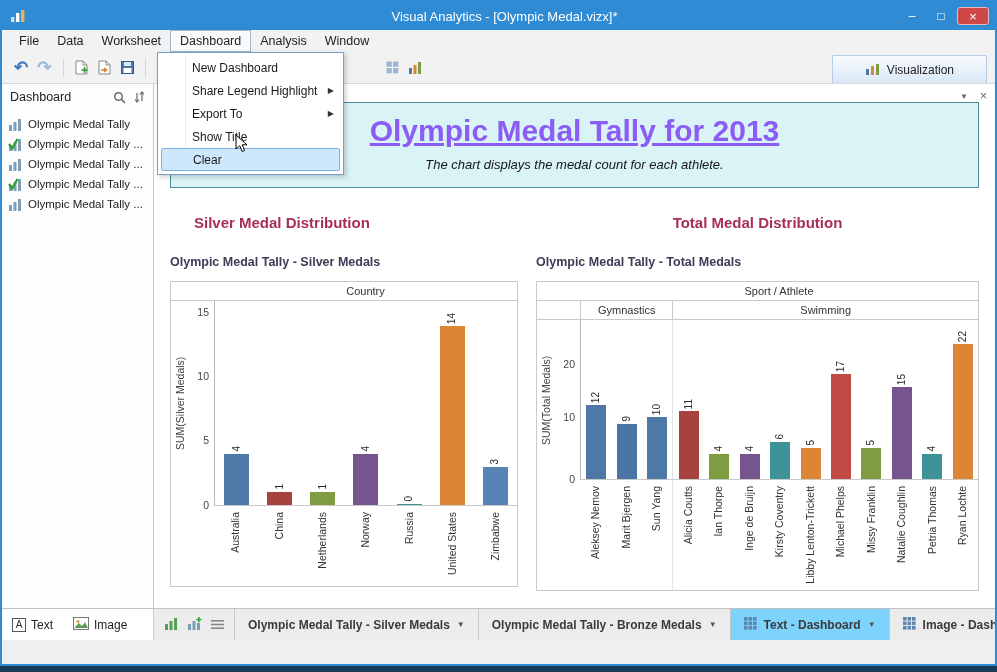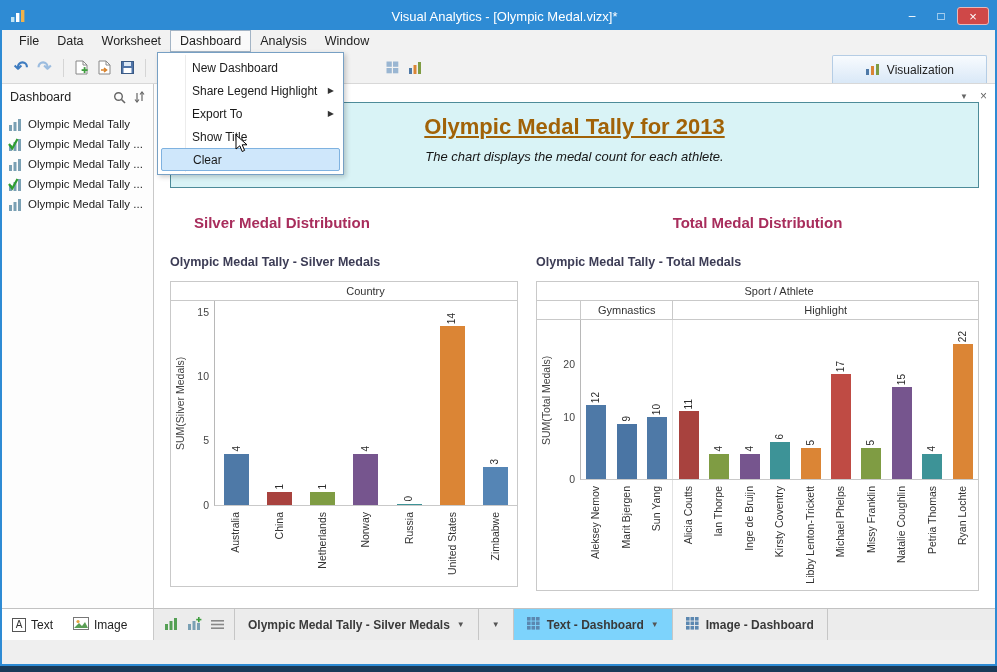--- a/index.html
+++ b/index.html
@@ -39,21 +39,21 @@
   .sb-list{flex:1;overflow:hidden;padding-top:4px;}
   .sb-item{height:20px;display:flex;align-items:center;gap:5px;padding:0 2px 0 6px;font-size:11.5px;color:#222;white-space:nowrap;}
   .sb-icon{display:inline-flex;flex:0 0 auto;}
 
   .main{flex:1;position:relative;background:#fff;overflow:hidden;}
   .panel-ctrls{position:absolute;top:5px;right:8px;display:flex;gap:12px;color:#666;align-items:center;}
   .panel-ctrls .pm{font-size:8px;}
   .panel-ctrls .pc-close{font-size:12px;}
 
   .banner{margin:18px 16px 0;height:86px;background:#d9f3f6;border:1px solid #4d8b99;text-align:center;padding-top:11px;}
-  .banner-title{font-size:22px;font-weight:bold;color:#a16207;text-decoration:underline;}
+  .banner-title{font-size:30px;font-weight:bold;color:#8b5cf6;text-decoration:underline;}
   .banner-sub{margin-top:9px;font-style:italic;font-size:13px;color:#151515;}
 
   .charts{display:flex;gap:18px;padding:0 16px;margin-top:26px;}
   .cb1{width:348px;}
   .cb2{flex:1;}
   .chart-heading{font-size:15px;font-weight:bold;color:#a82d5c;}
   .cb1 .chart-heading{margin-left:24px;}
   .cb2 .chart-heading{text-align:center;}
   .chart-sub{margin-top:24px;font-size:12.5px;font-weight:bold;color:#3c3c55;}
   .chart-frame{margin-top:12px;border:1px solid #c9c9c9;background:#fff;}
@@ -350,21 +350,21 @@
           <div class="chart-heading">Total Medal Distribution</div>
           <div class="chart-sub">Olympic Medal Tally - Total Medals</div>
           <div class="chart-frame">
               <div class="col-header">
                 <span class="ysp"></span>
                 <span class="hcell">Sport / Athlete</span>
               </div>
               <div class="group-row">
                 <span class="ysp"></span>
                 <span class="group-cell" style="flex-grow: 3; flex-basis: 0px;">Gymnastics</span>
-                <span class="group-cell" style="flex-grow: 10; flex-basis: 0px;">Highlight</span>
+                <span class="group-cell" style="flex-grow: 10; flex-basis: 0px;">Swimming</span>
               </div>
               <div class="plot-row">
                 <div class="y-title">SUM(Total Medals)</div>
                 <div class="y-ticks" style="height: 160px;">
                   <span style="bottom: -4px;">0</span>
                   <span style="bottom: 57.5385px;">10</span>
                   <span style="bottom: 111px;">20</span>
                 </div>
                 <div class="plot" style="height: 160px;">
                   <div class="slot">
@@ -510,20 +510,21 @@
               <rect x="0" y="8.4" width="13" height="1.6" fill="#888888"></rect>
             </svg>
         </span>
       </div>
       <div class="tabs">
           <div class="tab">
             <span>Olympic Medal Tally - Silver Medals</span>
             <span class="chev">▼</span>
           </div>
           <div class="tab">
+            <span>Olympic Medal Tally - Bronze Medals</span>
             <span class="chev">▼</span>
           </div>
           <div class="tab active">
             <span class="tab-icon"><svg width="13" height="13" viewBox="0 0 13 13">
                 <rect x="0" y="0" width="3.6" height="3.6" fill="#5b87b0"></rect>
                 <rect x="4.5" y="0" width="3.6" height="3.6" fill="#5b87b0"></rect>
                 <rect x="9" y="0" width="3.6" height="3.6" fill="#5b87b0"></rect>
                 <rect x="0" y="4.5" width="3.6" height="3.6" fill="#5b87b0"></rect>
                 <rect x="4.5" y="4.5" width="3.6" height="3.6" fill="#5b87b0"></rect>
                 <rect x="9" y="4.5" width="3.6" height="3.6" fill="#5b87b0"></rect>

